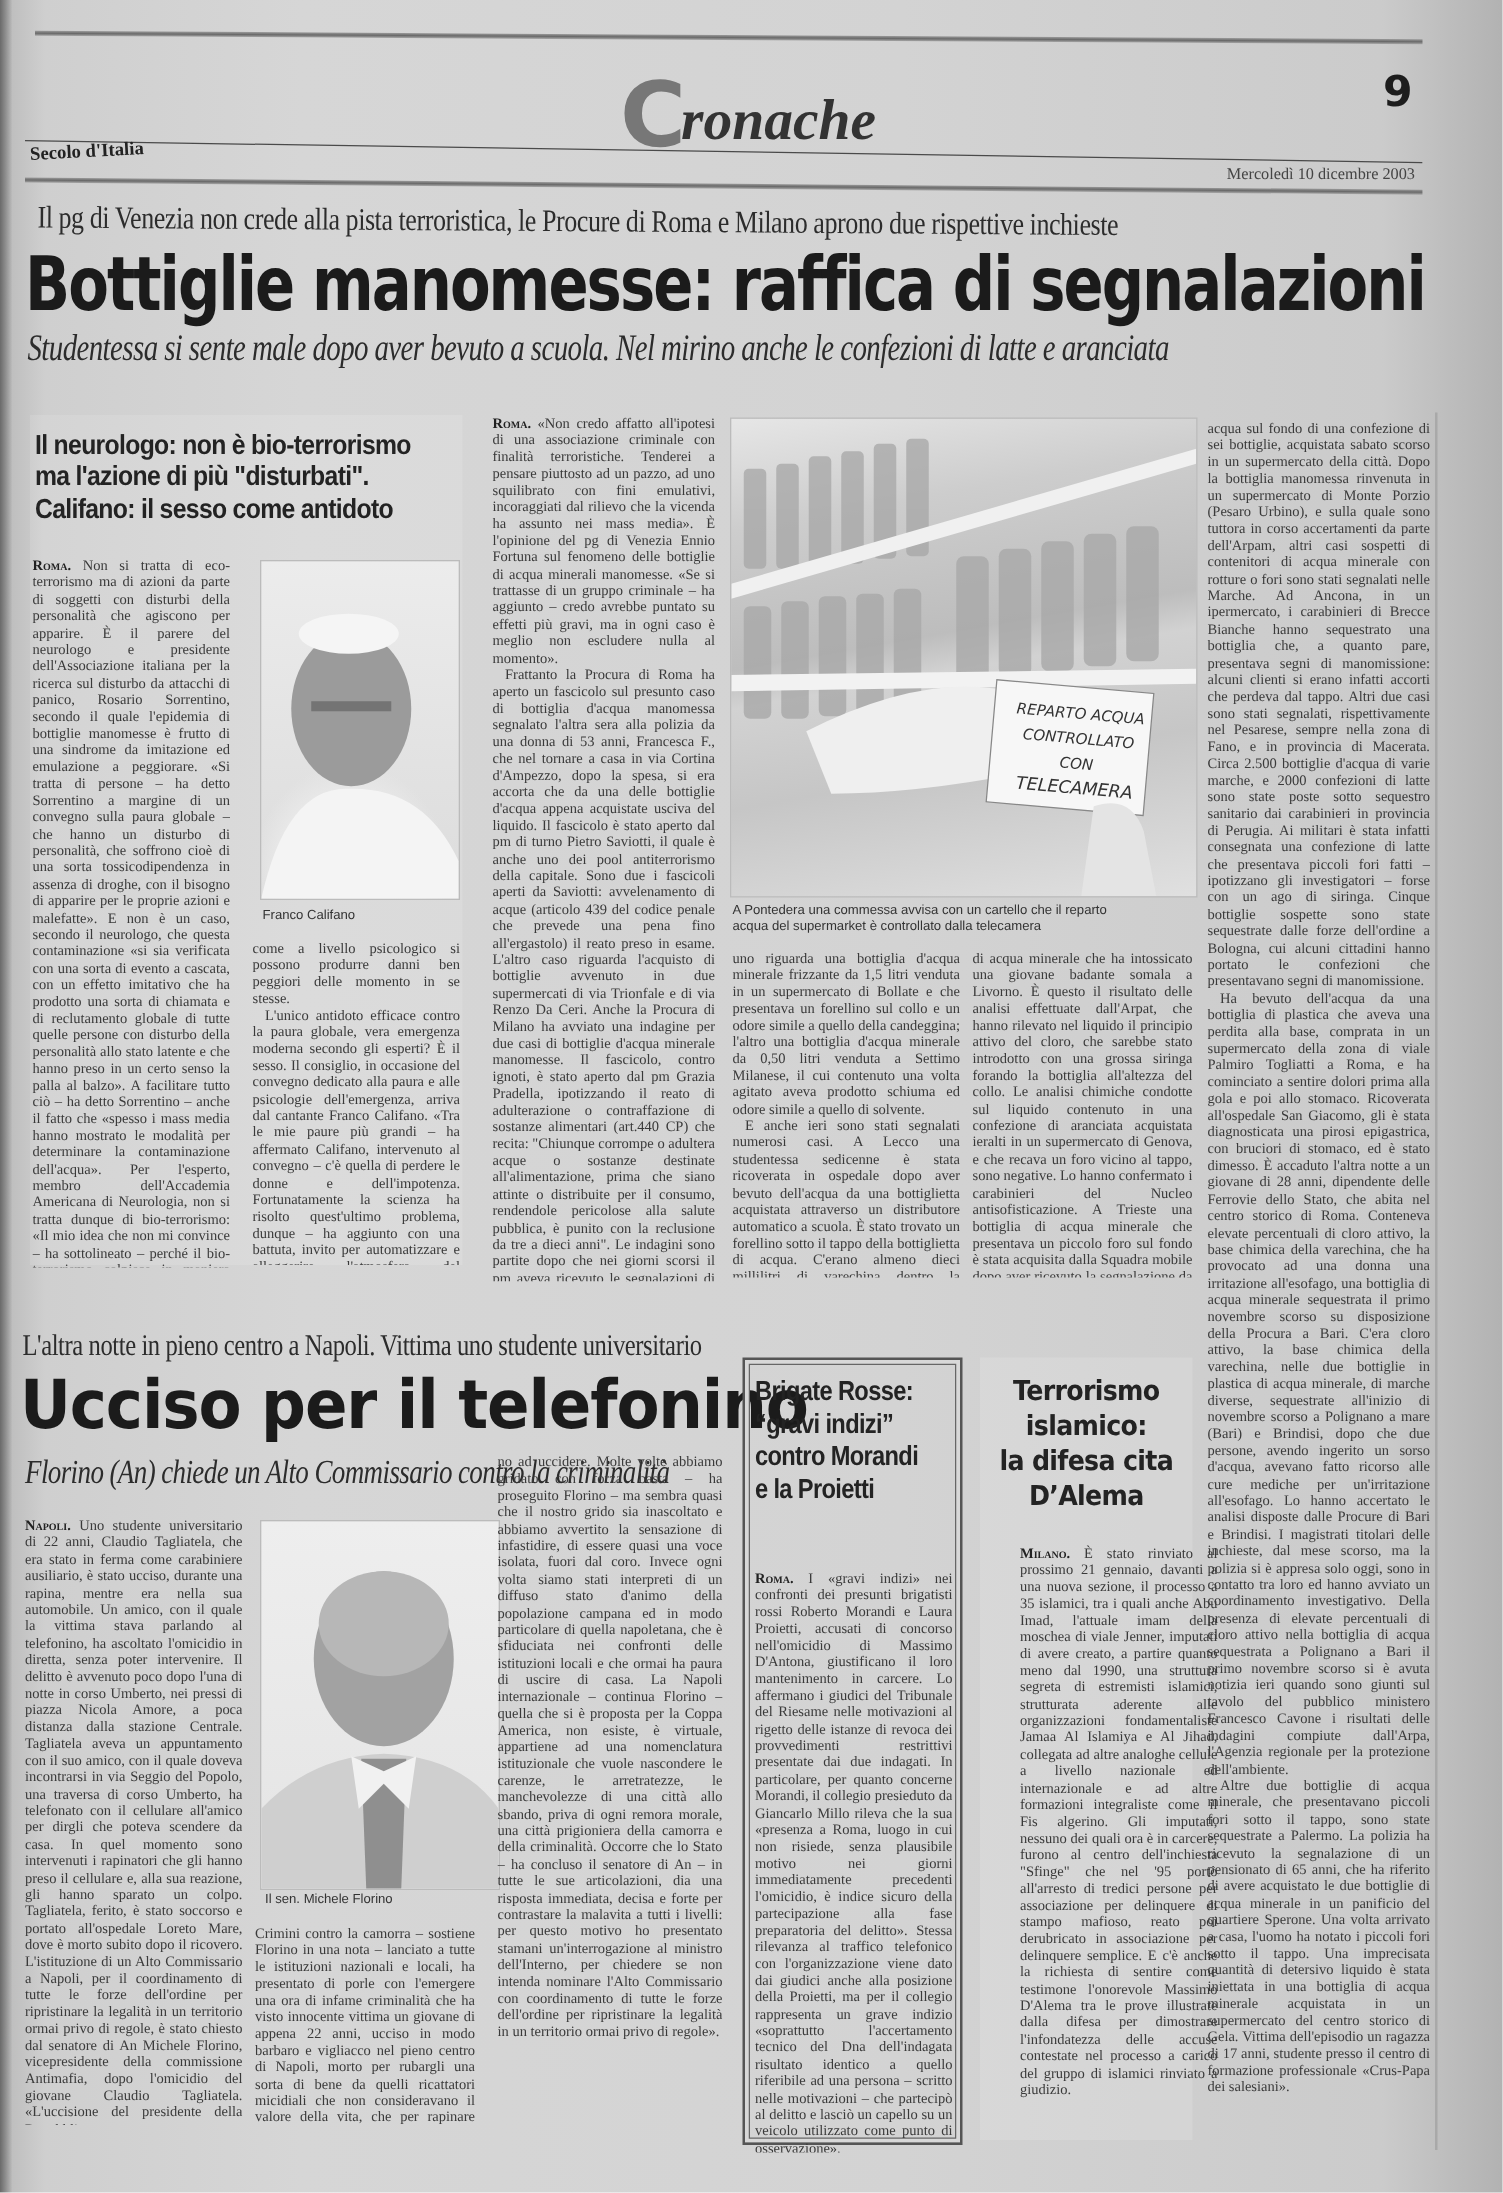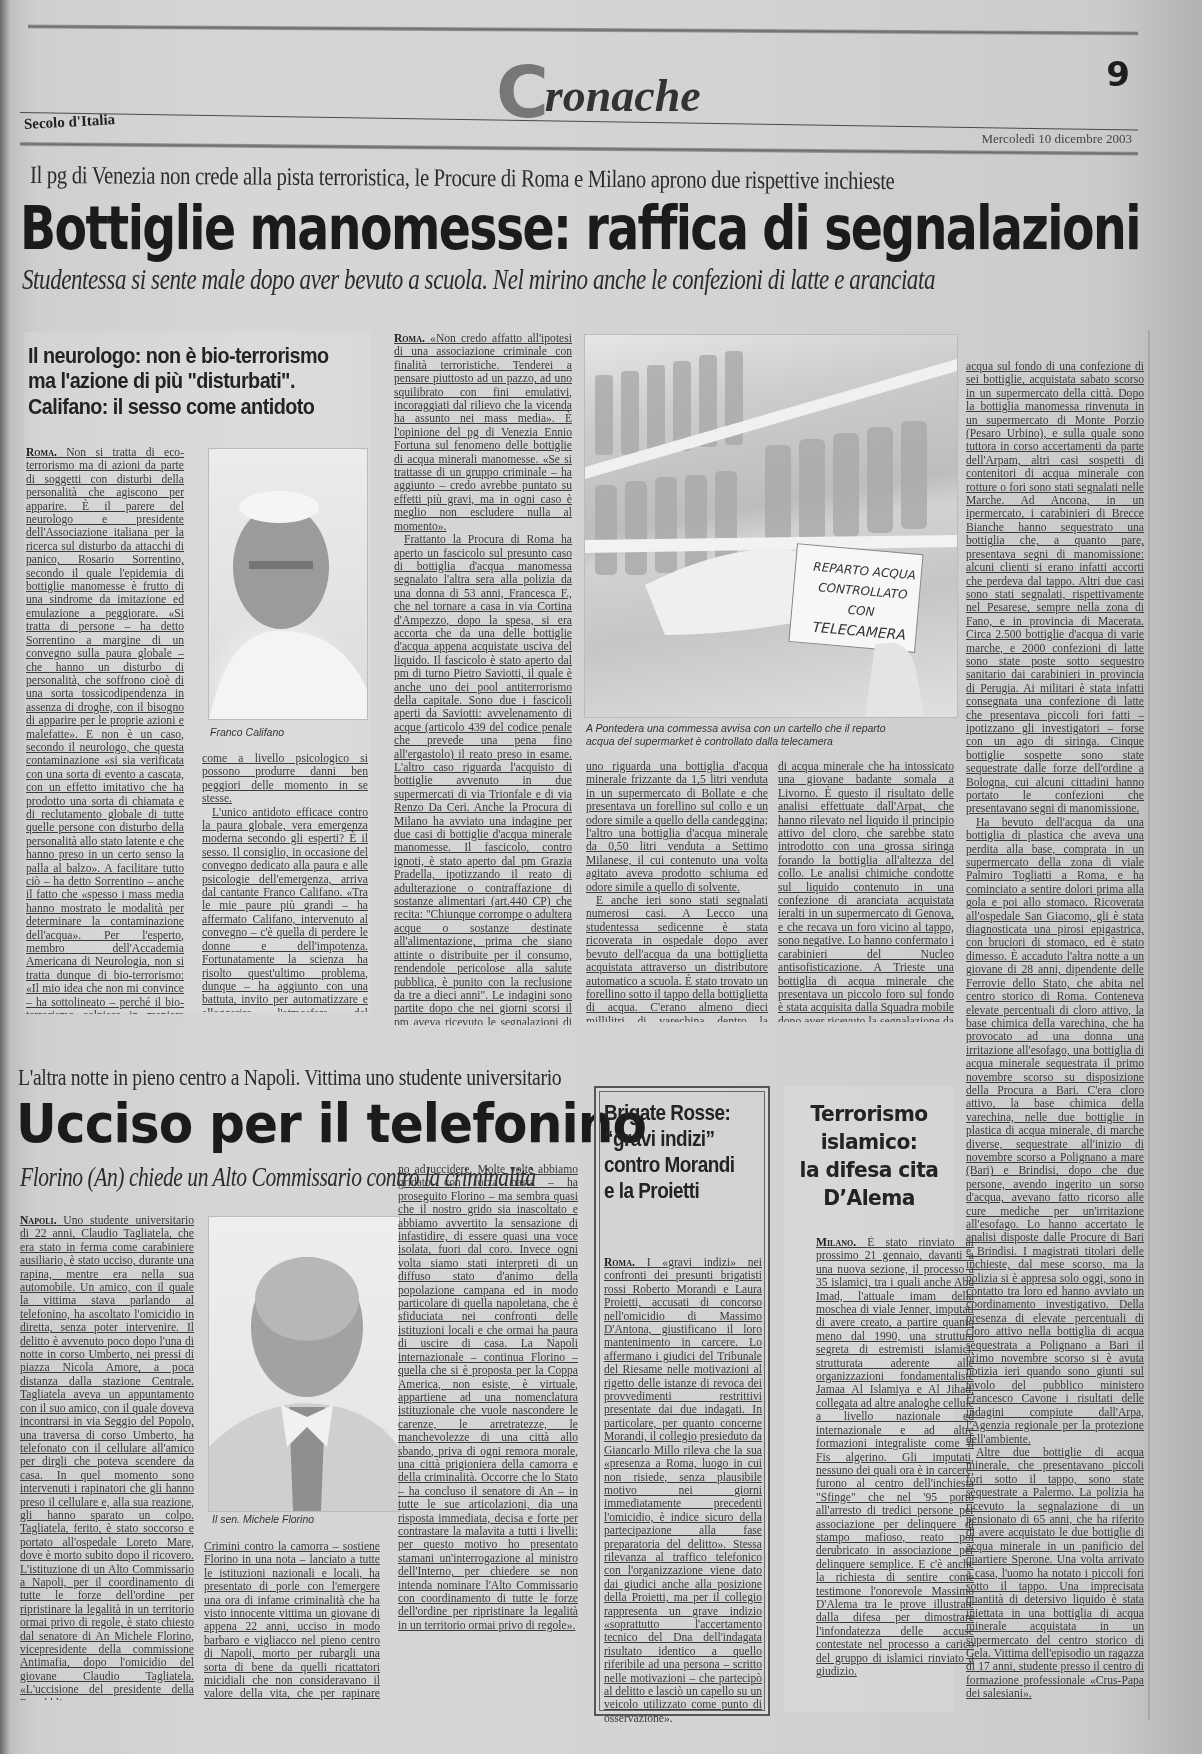--- a/index.html
+++ b/index.html
@@ -18,24 +18,24 @@
   .page-num { position:absolute; right:72px; top:54px; font-family:"DejaVu Sans", sans-serif; font-weight:bold; font-size:34px; color:#1d1d1d; }
   .paper-name { position:absolute; left:24px; top:116px; font-size:15px; font-weight:bold; color:#222; transform:rotate(-3deg); transform-origin:left; }
   .date { position:absolute; right:70px; top:131px; font-size:13px; color:#444; }
   
   .kicker { position:absolute; font-size:24px; color:#2c2c2c; letter-spacing:-0.4px; white-space:nowrap; }
   .big-head { position:absolute; font-family:"DejaVu Sans", sans-serif; font-weight:bold; color:#1b1b1b; white-space:nowrap; letter-spacing:-2px; }
   .sub-head { position:absolute; font-style:italic; color:#2c2c2c; white-space:nowrap; letter-spacing:-0.6px; }
   .side-head { position:absolute; font-family:"Liberation Sans", sans-serif; font-weight:bold; color:#232323; line-height:1.15; letter-spacing:-0.6px; }
   .col { position:absolute; font-size:11.6px; line-height:13.4px; text-align:justify; color:#3a3a3a; hyphens:auto; overflow:hidden; }
   .col .dateline { font-variant:small-caps; font-weight:bold; color:#222; }
-  .col p { margin:0; text-indent:10px;text-decoration:underline; }
+  .col p { margin:0; text-indent:10px; }
   .col p.first { text-indent:0; }
   .photo { position:absolute; overflow:hidden; border:1px solid #bbb; }
-  .caption { position:absolute; font-family:"Liberation Sans", sans-serif; font-size:10.5px; color:#333; line-height:13px;font-style:italic; }
+  .caption { position:absolute; font-family:"Liberation Sans", sans-serif; font-size:10.5px; color:#333; line-height:13px; }
   .box { position:absolute; border:2px solid #555; box-shadow: inset 0 0 0 3px #d8d8d8, inset 0 0 0 4px #666; }
   .panel { position:absolute; background:rgba(255,255,255,0.12); }
 </style>
 </head>
 <body>
 
 <div class="rule" style="left:28px; top:28px; width:1110px; transform:rotate(0.35deg);"></div>
 <div class="section-title"><span class="cap">C</span><span>ronache</span></div>
 <div class="page-num">9</div>
 <div class="thin" style="left:20px; top:112px; width:1118px; transform:rotate(0.9deg); transform-origin:left;"></div>
@@ -110,21 +110,21 @@
 </div>
 <div class="caption" style="left:586px; top:722px; width:330px;">A Pontedera una commessa avvisa con un cartello che il reparto acqua del supermarket è controllato dalla telecamera</div>
 
 <div class="col" style="left:586px; top:760px; width:182px; height:262px;">
   <p class="first">uno riguarda una bottiglia d'acqua minerale frizzante da 1,5 litri venduta in un supermercato di Bollate e che presentava un forellino sul collo e un odore simile a quello della candeggina; l'altro una bottiglia d'acqua minerale da 0,50 litri venduta a Settimo Milanese, il cui contenuto una volta agitato aveva prodotto schiuma ed odore simile a quello di solvente.</p>
   <p>E anche ieri sono stati segnalati numerosi casi. A Lecco una studentessa sedicenne è stata ricoverata in ospedale dopo aver bevuto dell'acqua da una bottiglietta acquistata attraverso un distributore automatico a scuola. È stato trovato un forellino sotto il tappo della bottiglietta di acqua. C'erano almeno dieci millilitri di varechina dentro la bottiglia da un litro e mezzo</p>
 </div>
 <div class="col" style="left:778px; top:760px; width:176px; height:262px;">
   <p class="first">di acqua minerale che ha intossicato una giovane badante somala a Livorno. È questo il risultato delle analisi effettuate dall'Arpat, che hanno rilevato nel liquido il principio attivo del cloro, che sarebbe stato introdotto con una grossa siringa forando la bottiglia all'altezza del collo. Le analisi chimiche condotte sul liquido contenuto in una confezione di aranciata acquistata ieralti in un supermercato di Genova, e che recava un foro vicino al tappo, sono negative. Lo hanno confermato i carabinieri del Nucleo antisofisticazione. A Trieste una bottiglia di acqua minerale che presentava un piccolo foro sul fondo è stata acquisita dalla Squadra mobile dopo aver ricevuto la segnalazione da un giovane – A. F. di 27 anni – che aveva notato dell'</p>
 </div>
-<div class="col" style="left:966px; top:336px; width:178px; height:1376px;margin-top:24px;">
+<div class="col" style="left:966px; top:336px; width:178px; height:1376px;">
   <p class="first">acqua sul fondo di una confezione di sei bottiglie, acquistata sabato scorso in un supermercato della città. Dopo la bottiglia manomessa rinvenuta in un supermercato di Monte Porzio (Pesaro Urbino), e sulla quale sono tuttora in corso accertamenti da parte dell'Arpam, altri casi sospetti di contenitori di acqua minerale con rotture o fori sono stati segnalati nelle Marche. Ad Ancona, in un ipermercato, i carabinieri di Brecce Bianche hanno sequestrato una bottiglia che, a quanto pare, presentava segni di manomissione: alcuni clienti si erano infatti accorti che perdeva dal tappo. Altri due casi sono stati segnalati, rispettivamente nel Pesarese, sempre nella zona di Fano, e in provincia di Macerata. Circa 2.500 bottiglie d'acqua di varie marche, e 2000 confezioni di latte sono state poste sotto sequestro sanitario dai carabinieri in provincia di Perugia. Ai militari è stata infatti consegnata una confezione di latte che presentava piccoli fori fatti – ipotizzano gli investigatori – forse con un ago di siringa. Cinque bottiglie sospette sono state sequestrate dalle forze dell'ordine a Bologna, cui alcuni cittadini hanno portato le confezioni che presentavano segni di manomissione.</p>
   <p>Ha bevuto dell'acqua da una bottiglia di plastica che aveva una perdita alla base, comprata in un supermercato della zona di viale Palmiro Togliatti a Roma, e ha cominciato a sentire dolori prima alla gola e poi allo stomaco. Ricoverata all'ospedale San Giacomo, gli è stata diagnosticata una pirosi epigastrica, con bruciori di stomaco, ed è stato dimesso. È accaduto l'altra notte a un giovane di 28 anni, dipendente delle Ferrovie dello Stato, che abita nel centro storico di Roma. Conteneva elevate percentuali di cloro attivo, la base chimica della varechina, che ha provocato ad una donna una irritazione all'esofago, una bottiglia di acqua minerale sequestrata il primo novembre scorso su disposizione della Procura a Bari. C'era cloro attivo, la base chimica della varechina, nelle due bottiglie in plastica di acqua minerale, di marche diverse, sequestrate all'inizio di novembre scorso a Polignano a mare (Bari) e Brindisi, dopo che due persone, avendo ingerito un sorso d'acqua, avevano fatto ricorso alle cure mediche per un'irritazione all'esofago. Lo hanno accertato le analisi disposte dalle Procure di Bari e Brindisi. I magistrati titolari delle inchieste, dal mese scorso, ma la polizia si è appresa solo oggi, sono in contatto tra loro ed hanno avviato un coordinamento investigativo. Della presenza di elevate percentuali di cloro attivo nella bottiglia di acqua sequestrata a Polignano a Bari il primo novembre scorso si è avuta notizia ieri quando sono giunti sul tavolo del pubblico ministero Francesco Cavone i risultati delle indagini compiute dall'Arpa, l'Agenzia regionale per la protezione dell'ambiente.</p>
   <p>Altre due bottiglie di acqua minerale, che presentavano piccoli fori sotto il tappo, sono state sequestrate a Palermo. La polizia ha ricevuto la segnalazione di un pensionato di 65 anni, che ha riferito di avere acquistato le due bottiglie di acqua minerale in un panificio del quartiere Sperone. Una volta arrivato a casa, l'uomo ha notato i piccoli fori sotto il tappo. Una imprecisata quantità di detersivo liquido è stata iniettata in una bottiglia di acqua minerale acquistata in un supermercato del centro storico di Gela. Vittima dell'episodio un ragazza di 17 anni, studente presso il centro di formazione professionale «Crus-Papa dei salesiani».</p>
 </div>
 
 <div class="kicker" style="left:18px; top:1064px; font-size:24px; transform:scaleX(0.82); transform-origin:left;">L'altra notte in pieno centro a Napoli. Vittima uno studente universitario</div>
 <div class="big-head" style="left:16px; top:1092px; font-size:54px; transform:scaleX(0.93); transform-origin:left; letter-spacing:-1px;">Ucciso per il telefonino</div>
 <div class="sub-head" style="left:20px; top:1162px; font-size:27px; transform:scaleX(0.8); transform-origin:left;">Florino (An) chiede un Alto Commissario contro la criminalità</div>
 
 <div class="col" style="left:20px; top:1214px; width:174px; height:486px;">

